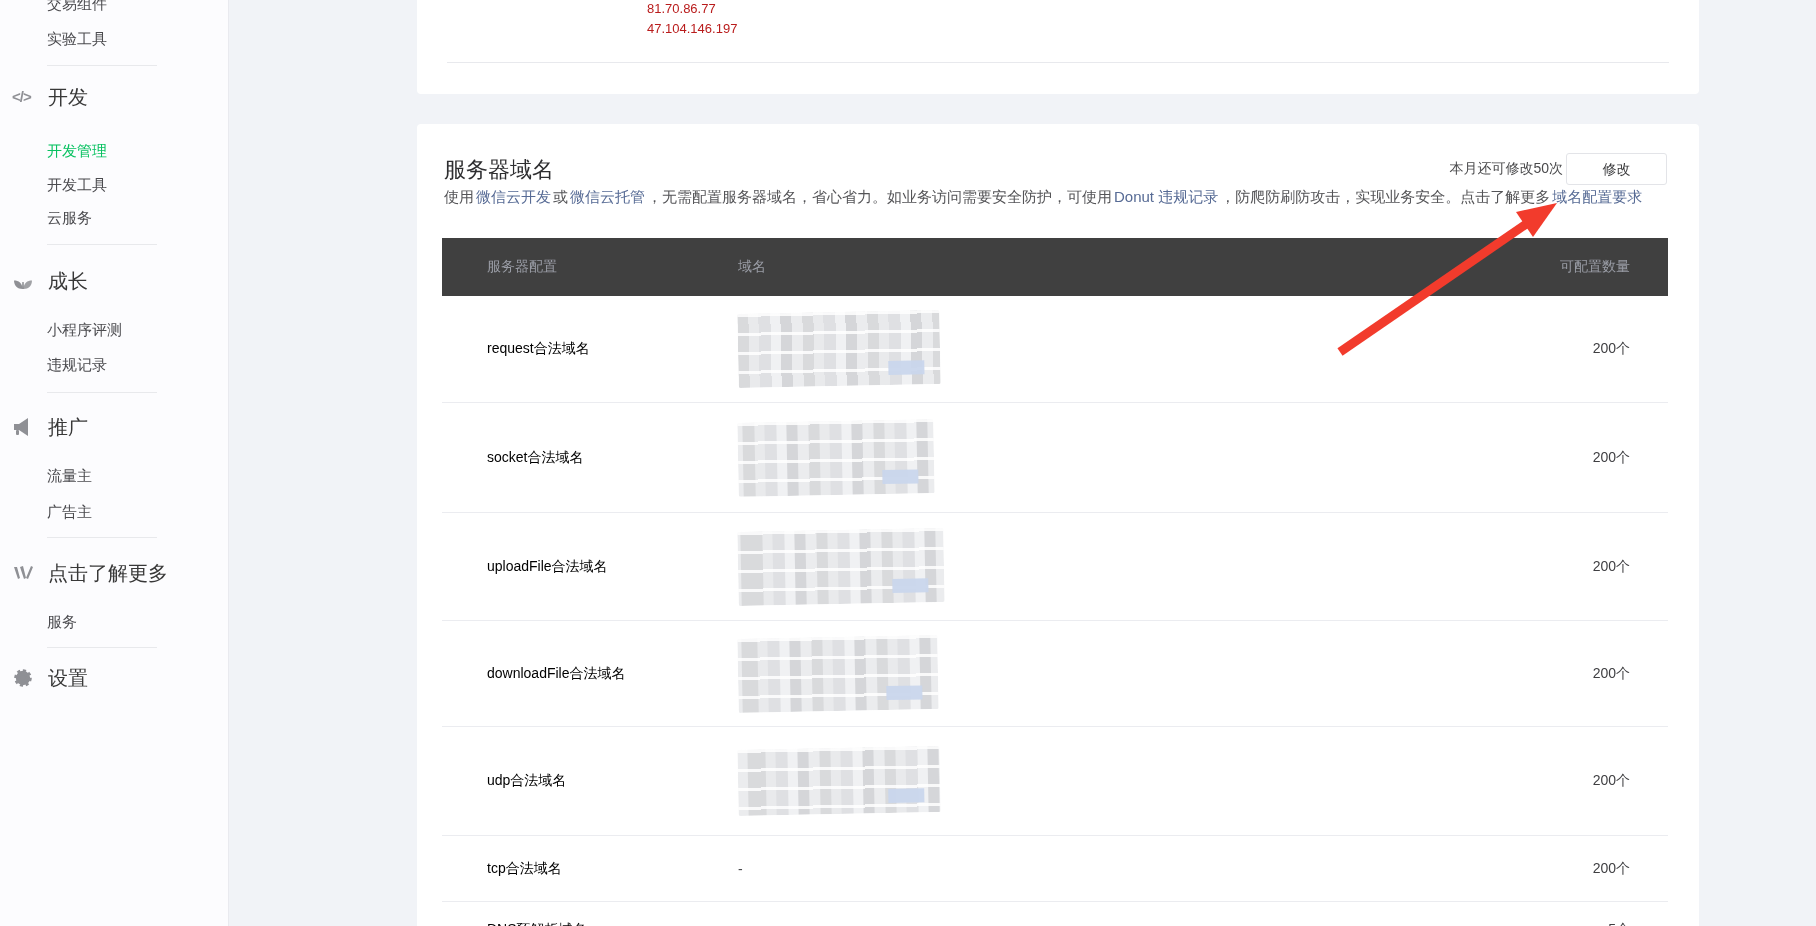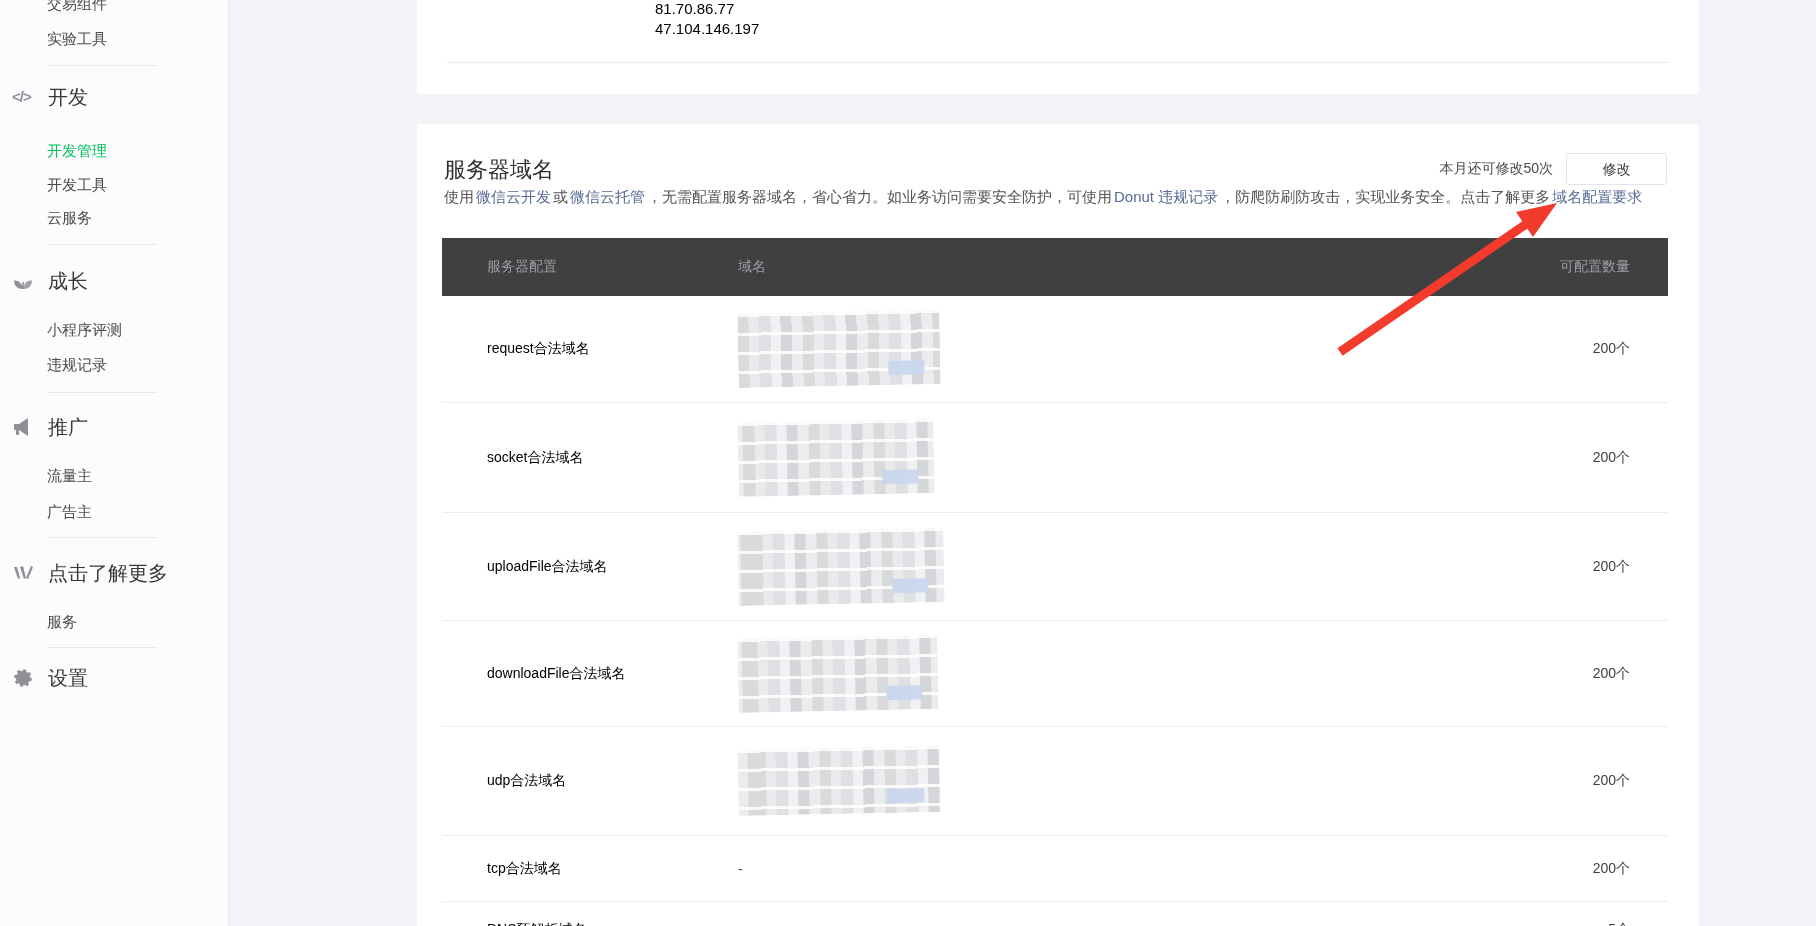--- a/index.html
+++ b/index.html
@@ -19,29 +19,29 @@
   .sb-section .sb-label{position:absolute;left:48px;top:0;}
   .sb-icon{position:absolute;left:12px;top:2px;width:22px;height:22px;color:#8f9095;fill:#8f9095;}
   .sb-icon.code-txt{font-size:15px;font-weight:bold;letter-spacing:-1px;line-height:22px;}
   .sb-item{font-size:15px;color:#4b4b4f;line-height:20px;}
   .sb-item .sb-label{position:absolute;left:47px;top:0;}
   .sb-item.active{color:#07c160;}
   .sb-divider{position:absolute;left:47px;width:110px;height:0;border-top:1px solid #e8e9ec;}
   
   .card{position:absolute;background:#fff;border-radius:4px;}
   .card-top{left:417px;top:-20px;width:1282px;height:114px;}
-  .ip-line{position:absolute;left:238px;font-size:15px;color:#000000;line-height:16px;}
+  .ip-line{position:absolute;left:230px;font-size:13px;color:#b91c1c;line-height:16px;}
   .ip-0{top:21px;} .ip-1{top:41px;}
   .card-top .hline{position:absolute;left:30px;right:30px;top:82px;border-top:1px solid #e8e9ed;}
   .card-main{left:417px;top:124px;width:1282px;height:830px;}
   .cm-title{position:absolute;left:27px;top:31px;font-size:22px;color:#2e2e30;}
   .cm-desc{position:absolute;left:27px;top:63px;font-size:15px;color:#545457;line-height:20px;white-space:nowrap;}
   .cm-desc a{color:#576b95;text-decoration:none;margin:0 2px;}
   .cm-topright{position:absolute;top:29px;right:32px;height:32px;display:flex;align-items:center;}
-  .cm-quota{font-size:14px;color:#4a4a4c;margin-right:13px;}
+  .cm-quota{font-size:14px;color:#4a4a4c;margin-right:3px;}
   .btn-modify{
     width:101px;height:32px;background:#fff;border:1px solid #e3e4e8;border-radius:3px;
     font-size:14px;color:#3a3a3c;text-align:center;line-height:30px;cursor:pointer;
     font-family:inherit;box-sizing:border-box;padding:0;
   }
   
   .thead{
     position:absolute;left:25px;top:114px;width:1226px;height:58px;
     background:#404040;font-size:14px;color:#9a9da6;
   }

